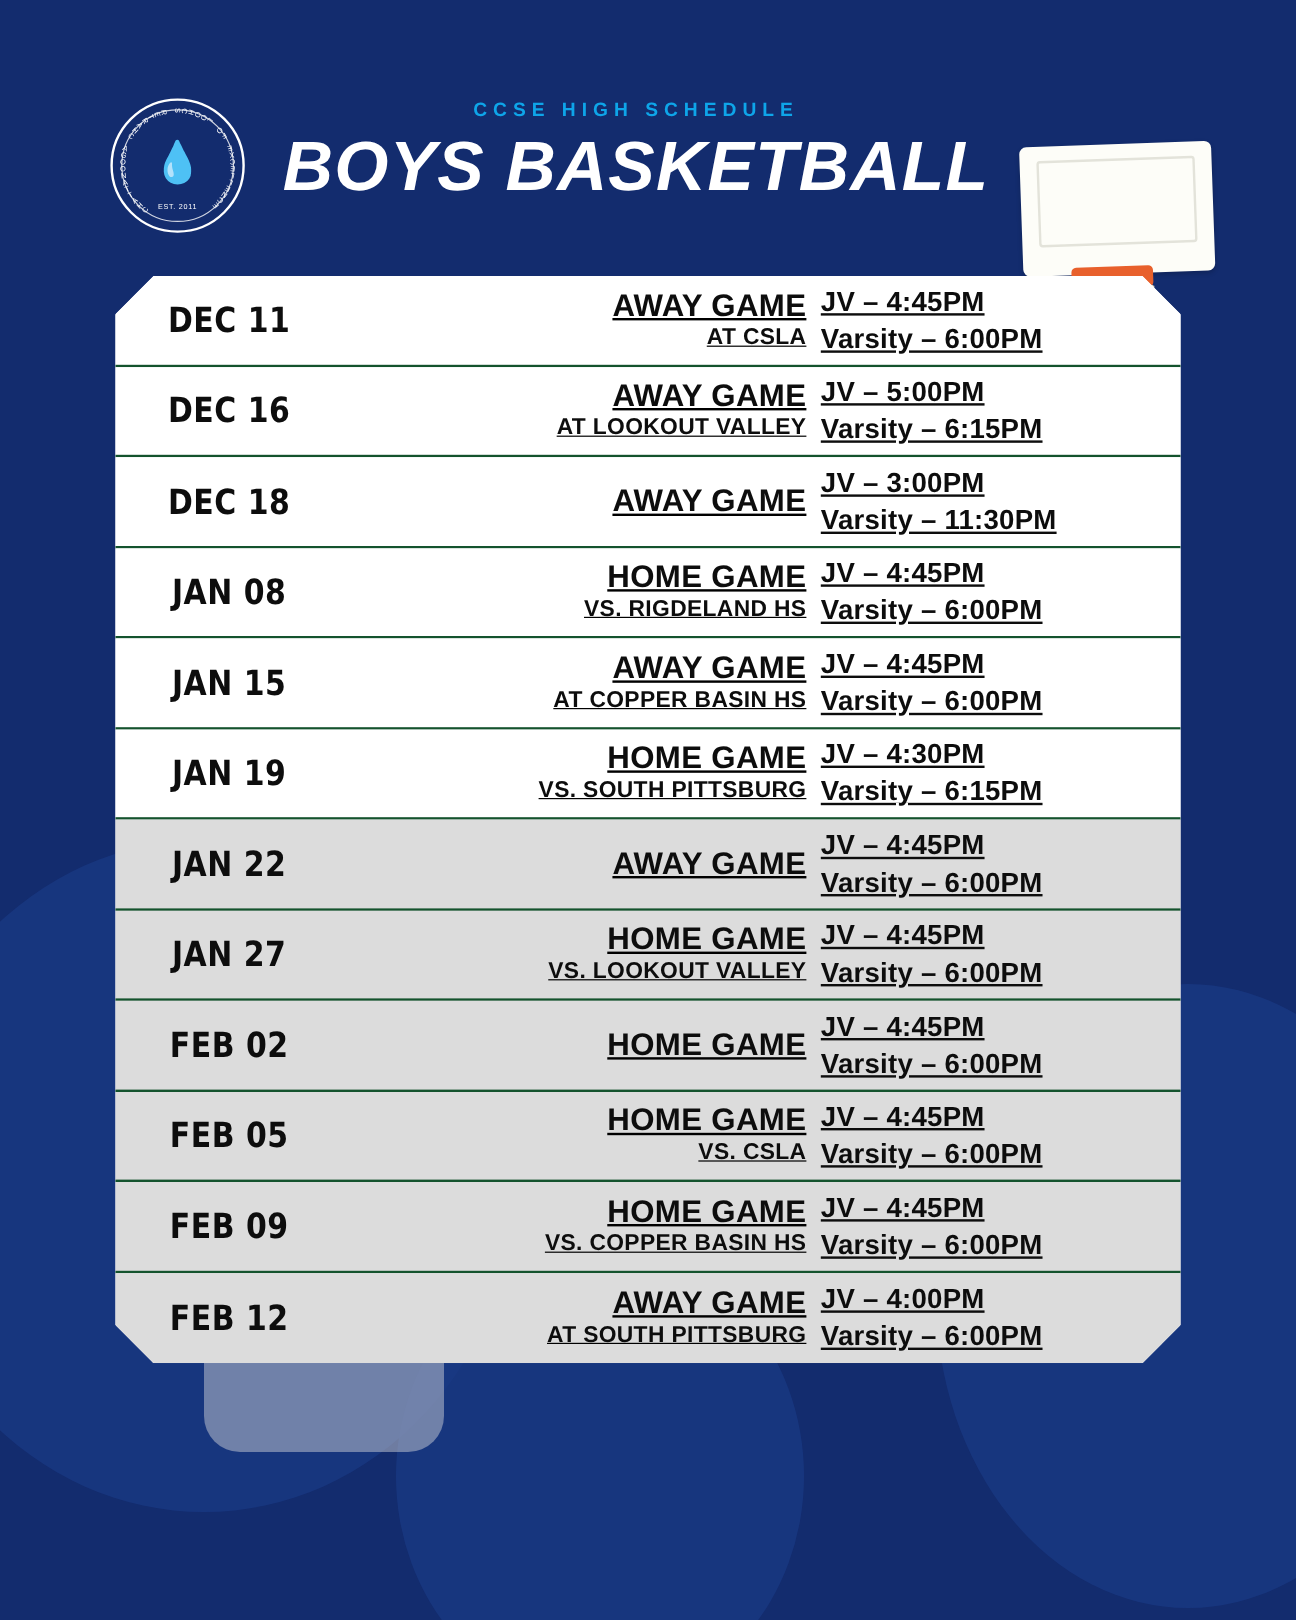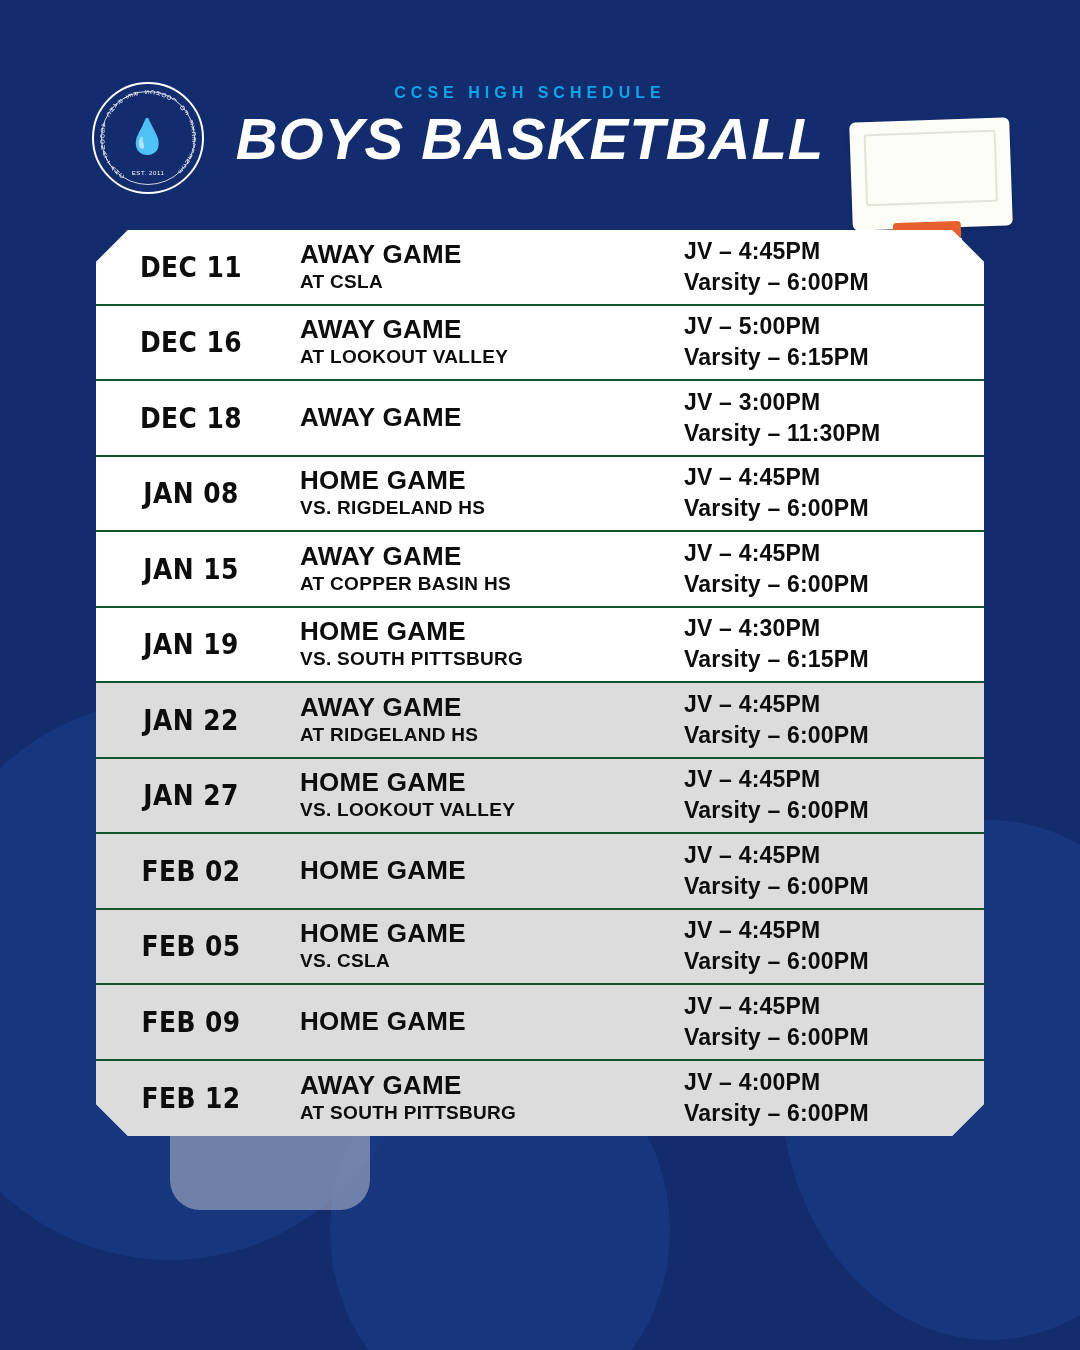--- a/index.html
+++ b/index.html
@@ -228,21 +228,22 @@
     font-size: 29px;
     font-weight: bold;
     color: #0d0d0d;
     font-family: "DejaVu Sans", sans-serif;
     letter-spacing: 0.5px;
     transform: scaleX(0.86);
   }
   .cell-match {
     flex: 1;
     padding-left: 14px;
-    text-align: left;
+    text-align: right;
+    text-decoration: underline;
   }
   .match-type {
     font-size: 26px;
     font-weight: bold;
     color: #0d0d0d;
     letter-spacing: 0.3px;
     line-height: 1.12;
   }
   .match-opp {
     font-size: 19px;
@@ -255,20 +256,21 @@
   .cell-times {
     width: 300px;
     padding-left: 12px;
   }
   .time-line {
     font-size: 23px;
     font-weight: bold;
     color: #0d0d0d;
     line-height: 1.35;
     letter-spacing: 0.2px;
+    text-decoration: underline;
   }
 </style>
 </head>
 <body>
 
 <div class="bg-layer">
   <div class="bg-blob blob-a"></div>
   <div class="bg-blob blob-b"></div>
   <div class="bg-blob blob-c"></div>
   <div class="silhouette sil-body-3"></div>
@@ -420,21 +422,20 @@
       </div>
       <div class="cell-times">
         <div class="time-line">JV – 4:30PM</div>
         <div class="time-line">Varsity – 6:15PM</div>
       </div>
     </div>
     <div class="row shaded">
       <div class="cell-date">JAN 22</div>
       <div class="cell-match">
         <div class="match-type">AWAY GAME</div>
-        <div class="match-opp">AT RIDGELAND HS</div>
       </div>
       <div class="cell-times">
         <div class="time-line">JV – 4:45PM</div>
         <div class="time-line">Varsity – 6:00PM</div>
       </div>
     </div>
     <div class="row shaded">
       <div class="cell-date">JAN 27</div>
       <div class="cell-match">
         <div class="match-type">HOME GAME</div>
@@ -463,20 +464,21 @@
       </div>
       <div class="cell-times">
         <div class="time-line">JV – 4:45PM</div>
         <div class="time-line">Varsity – 6:00PM</div>
       </div>
     </div>
     <div class="row shaded">
       <div class="cell-date">FEB 09</div>
       <div class="cell-match">
         <div class="match-type">HOME GAME</div>
+        <div class="match-opp">VS. COPPER BASIN HS</div>
       </div>
       <div class="cell-times">
         <div class="time-line">JV – 4:45PM</div>
         <div class="time-line">Varsity – 6:00PM</div>
       </div>
     </div>
     <div class="row shaded">
       <div class="cell-date">FEB 12</div>
       <div class="cell-match">
         <div class="match-type">AWAY GAME</div>

